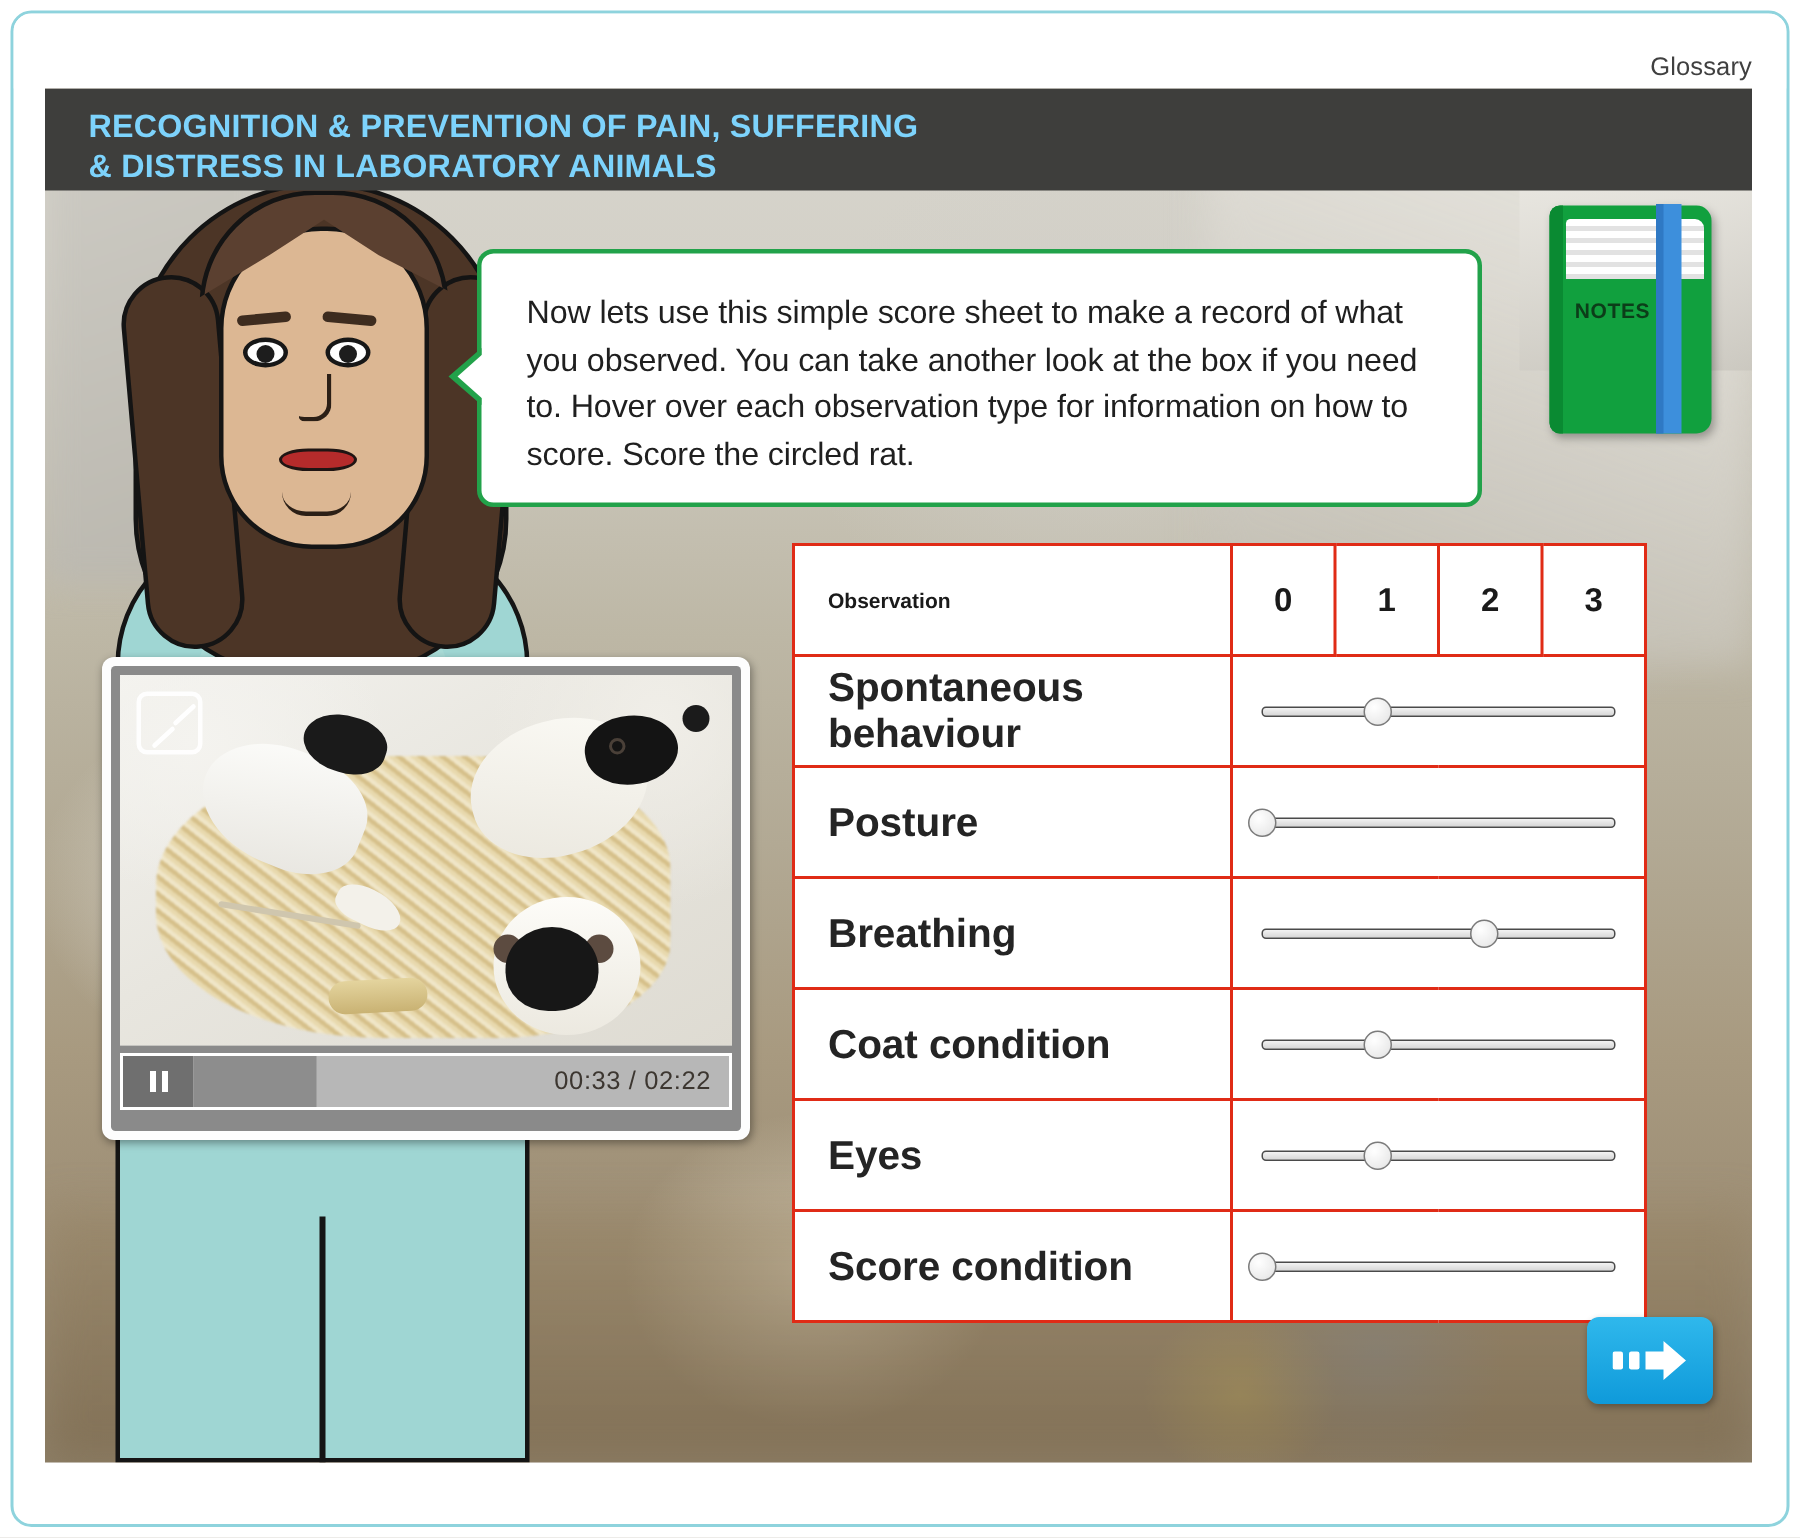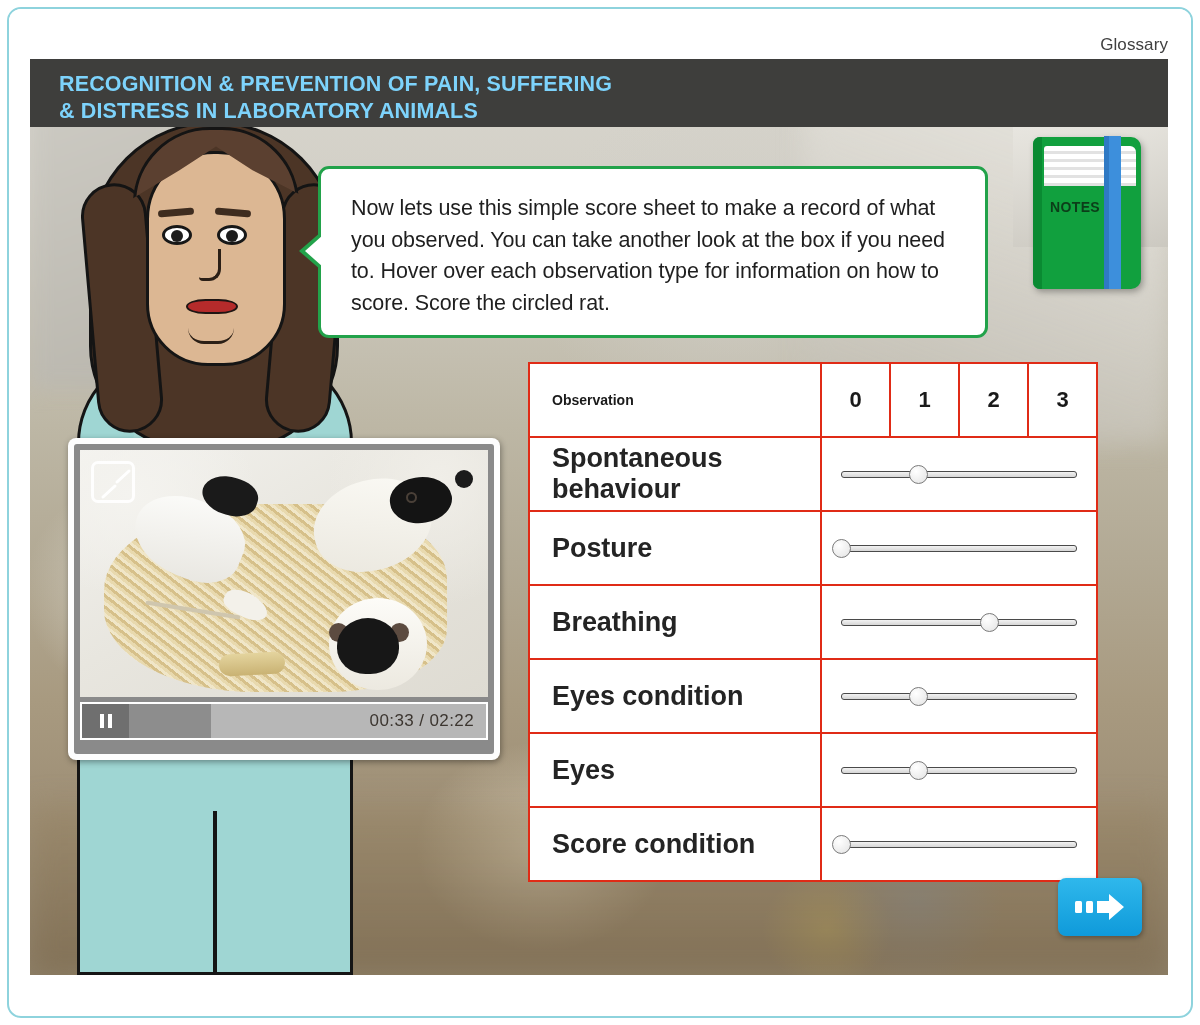--- a/index.html
+++ b/index.html
@@ -736,21 +736,21 @@
           <tr>
             <td><span class="obs-label">Breathing</span></td>
             <td class="slider-cell" colspan="4">
               <div class="slider-wrap">
                 <div class="slider-track"></div>
                 <div class="slider-thumb" style="left: 63%;"></div>
               </div>
             </td>
           </tr>
           <tr>
-            <td><span class="obs-label">Eyes condition</span></td>
+            <td><span class="obs-label">Coat condition</span></td>
             <td class="slider-cell" colspan="4">
               <div class="slider-wrap">
                 <div class="slider-track"></div>
                 <div class="slider-thumb" style="left: 33%;"></div>
               </div>
             </td>
           </tr>
           <tr>
             <td><span class="obs-label">Eyes</span></td>
             <td class="slider-cell" colspan="4">

